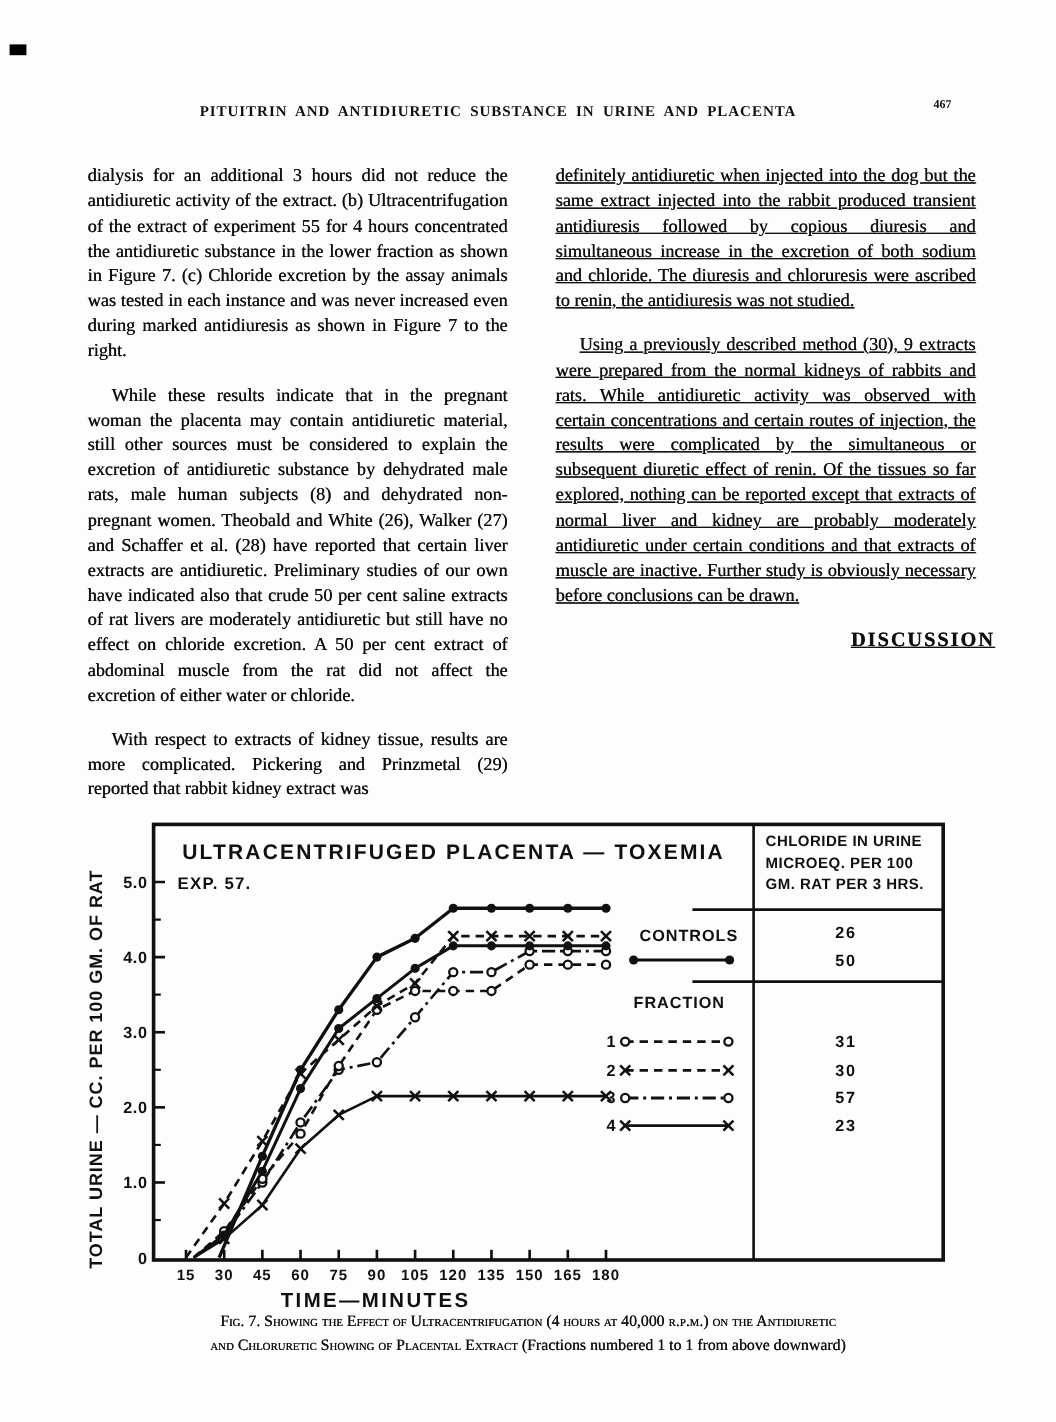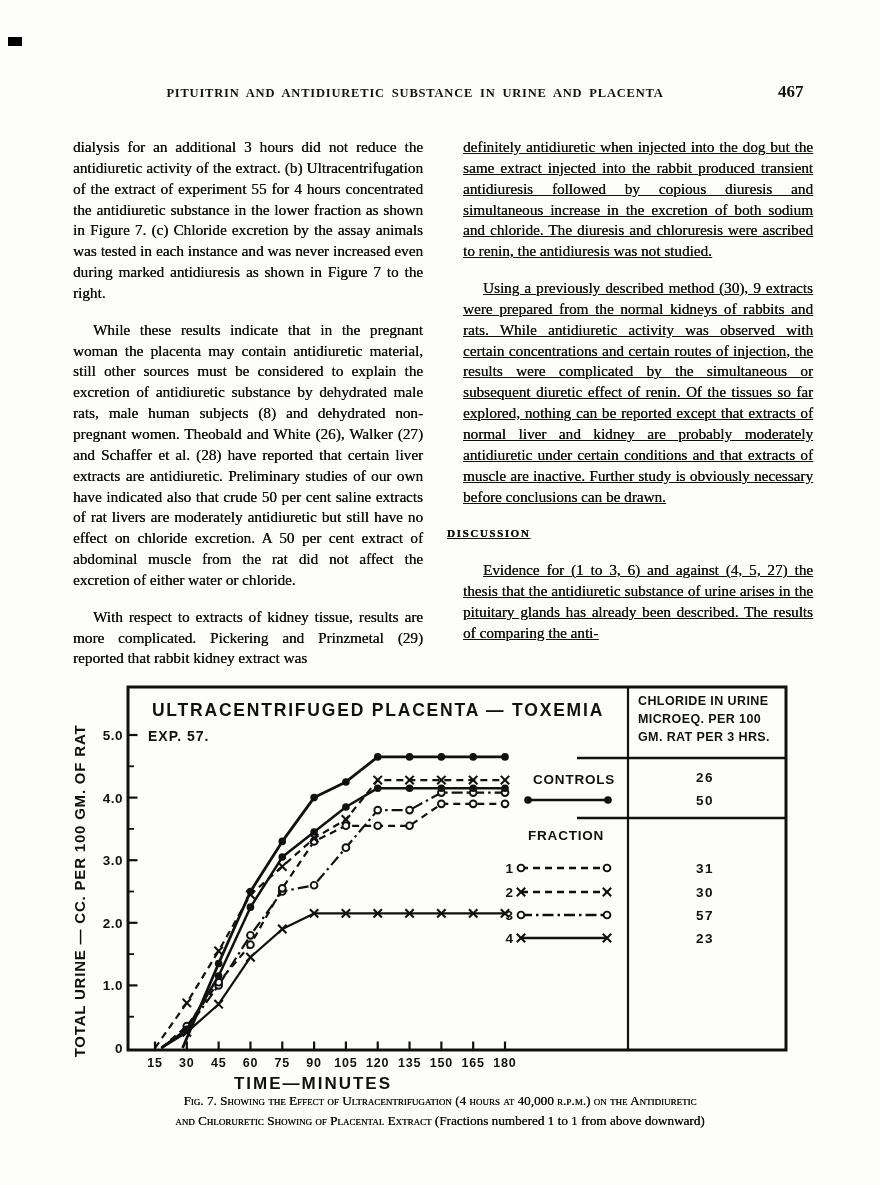--- a/index.html
+++ b/index.html
@@ -1,28 +1,28 @@
 <!DOCTYPE html>
 <html><head>
 <meta charset="utf-8">
 <style>
   html,body{margin:0;padding:0;background:#d9d9d9;}
   .page{position:relative;width:880px;height:1185px;background:#fdfdfb;color:#101010;
         font-family:"Liberation Serif",serif;overflow:hidden;}
   .scan-artifact{position:absolute;left:8px;top:37px;width:14px;height:9px;background:#000;}
   .running-head{position:absolute;top:86px;left:110px;width:610px;text-align:center;
         font-size:12.5px;font-weight:bold;letter-spacing:0.8px;word-spacing:3px;white-space:nowrap;}
-  .page-number{position:absolute;top:82px;left:778px;font-size:17px;font-weight:bold;}
+  .page-number{position:absolute;top:82px;left:778px;font-size:10px;font-weight:bold;}
   .column{position:absolute;top:121px;width:382px;text-align:justify;font-size:15.2px;
         line-height:20.85px;text-shadow:0.25px 0 0 currentColor;}
   .column-left{left:57px;}
   .column-right{left:447px;text-decoration:underline;}
   .column p{margin:16px;text-indent:20px;}
   .column p.noindent{text-indent:0;}
-  .column .section-heading{margin:10px 0 7px;text-align:left;text-indent:0;font-size:11px;
+  .column .section-heading{margin:10px 0 7px;text-align:right;text-indent:0;font-size:17px;
         font-weight:bold;letter-spacing:1.6px;word-spacing:2px;}
   .figure{position:absolute;left:55px;top:683px;width:745px;height:412px;}
   .figure svg{display:block;}
   .fig-caption{position:absolute;left:55px;top:1091px;width:770px;text-align:center;
         font-size:13.2px;line-height:19.5px;text-shadow:0.2px 0 0 currentColor;}
   .sc{font-variant:small-caps;}
 </style>
 </head>
 <body>
 
@@ -33,21 +33,20 @@
 
   <div class="column column-left" id="left-col">
       <p class="noindent">dialysis for an additional 3 hours did not reduce the antidiuretic activity of the extract. (b) Ultracentrifugation of the extract of experiment 55 for 4 hours concentrated the antidiuretic substance in the lower fraction as shown in Figure 7. (c) Chloride excretion by the assay animals was tested in each instance and was never increased even during marked antidiuresis as shown in Figure 7 to the right.</p>
       <p class="">While these results indicate that in the pregnant woman the placenta may contain antidiuretic material, still other sources must be considered to explain the excretion of antidiuretic substance by dehydrated male rats, male human subjects (8) and dehydrated non-pregnant women. Theobald and White (26), Walker (27) and Schaffer et al. (28) have reported that certain liver extracts are antidiuretic. Preliminary studies of our own have indicated also that crude 50 per cent saline extracts of rat livers are moderately antidiuretic but still have no effect on chloride excretion. A 50 per cent extract of abdominal muscle from the rat did not affect the excretion of either water or chloride.</p>
       <p class="">With respect to extracts of kidney tissue, results are more complicated. Pickering and Prinzmetal (29) reported that rabbit kidney extract was</p>
     </div>
   <div class="column column-right" id="right-col">
       <p class="noindent">definitely antidiuretic when injected into the dog but the same extract injected into the rabbit produced transient antidiuresis followed by copious diuresis and simultaneous increase in the excretion of both sodium and chloride. The diuresis and chloruresis were ascribed to renin, the antidiuresis was not studied.</p>
       <p class="">Using a previously described method (30), 9 extracts were prepared from the normal kidneys of rabbits and rats. While antidiuretic activity was observed with certain concentrations and certain routes of injection, the results were complicated by the simultaneous or subsequent diuretic effect of renin. Of the tissues so far explored, nothing can be reported except that extracts of normal liver and kidney are probably moderately antidiuretic under certain conditions and that extracts of muscle are inactive. Further study is obviously necessary before conclusions can be drawn.</p>
       <div class="section-heading">DISCUSSION</div>
-      <p class="">Evidence for (1 to 3, 6) and against (4, 5, 27) the thesis that the antidiuretic substance of urine arises in the pituitary glands has already been described. The results of comparing the anti-</p>
     </div>
 
   <div class="figure">
     <svg id="figure-svg" width="745" height="412" viewBox="0 0 745 412">
         <rect x="73" y="4" width="658" height="363" fill="none" stroke="#101010" stroke-width="3"></rect>
         <line x1="573" y1="4" x2="573" y2="367" stroke="#101010" stroke-width="2.2"></line>
         <line x1="522" y1="75" x2="731" y2="75" stroke="#101010" stroke-width="2.4"></line>
         <line x1="522" y1="135" x2="731" y2="135" stroke="#101010" stroke-width="2.4"></line>
         <text x="68" y="370" fill="#101010" font-family="&quot;Liberation Sans&quot;, sans-serif" font-weight="bold" font-size="13.5" text-anchor="end" letter-spacing="0.5">0</text>
         <line x1="73" y1="333.7" x2="79" y2="333.7" stroke="#101010" stroke-width="1.8"></line>

